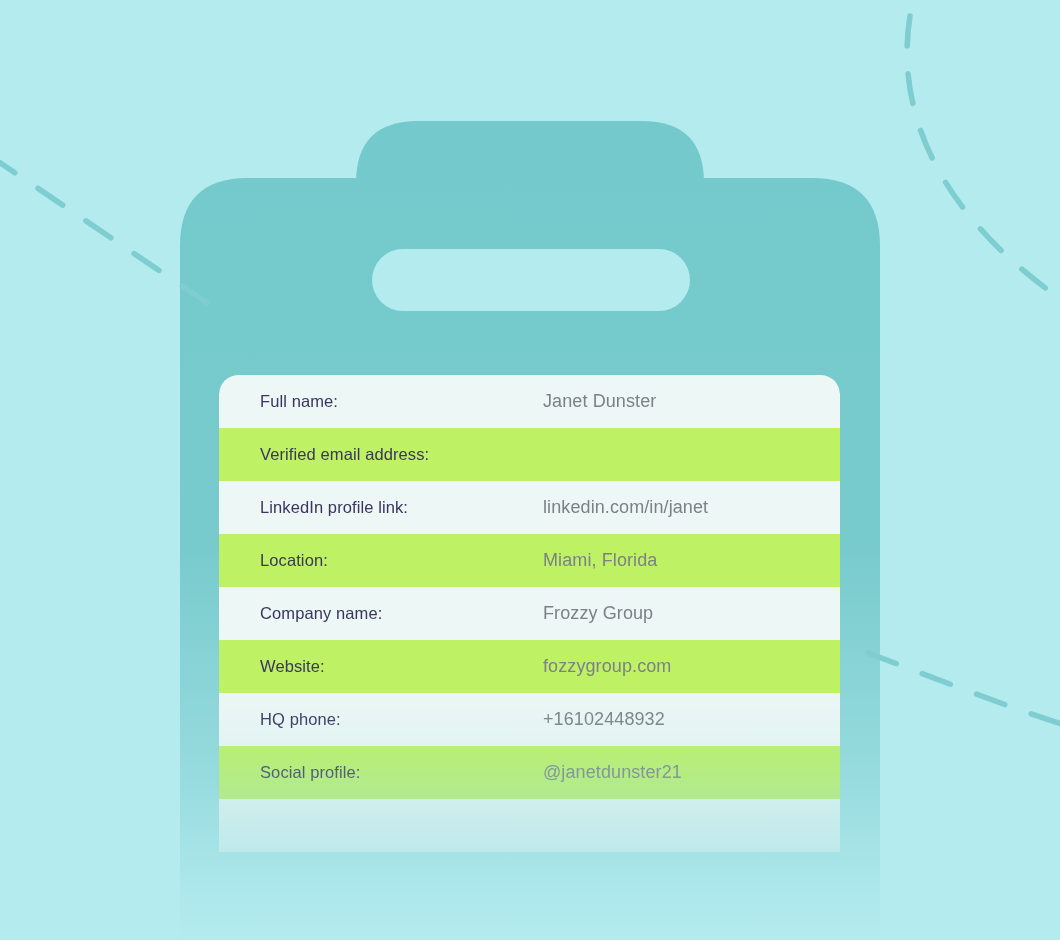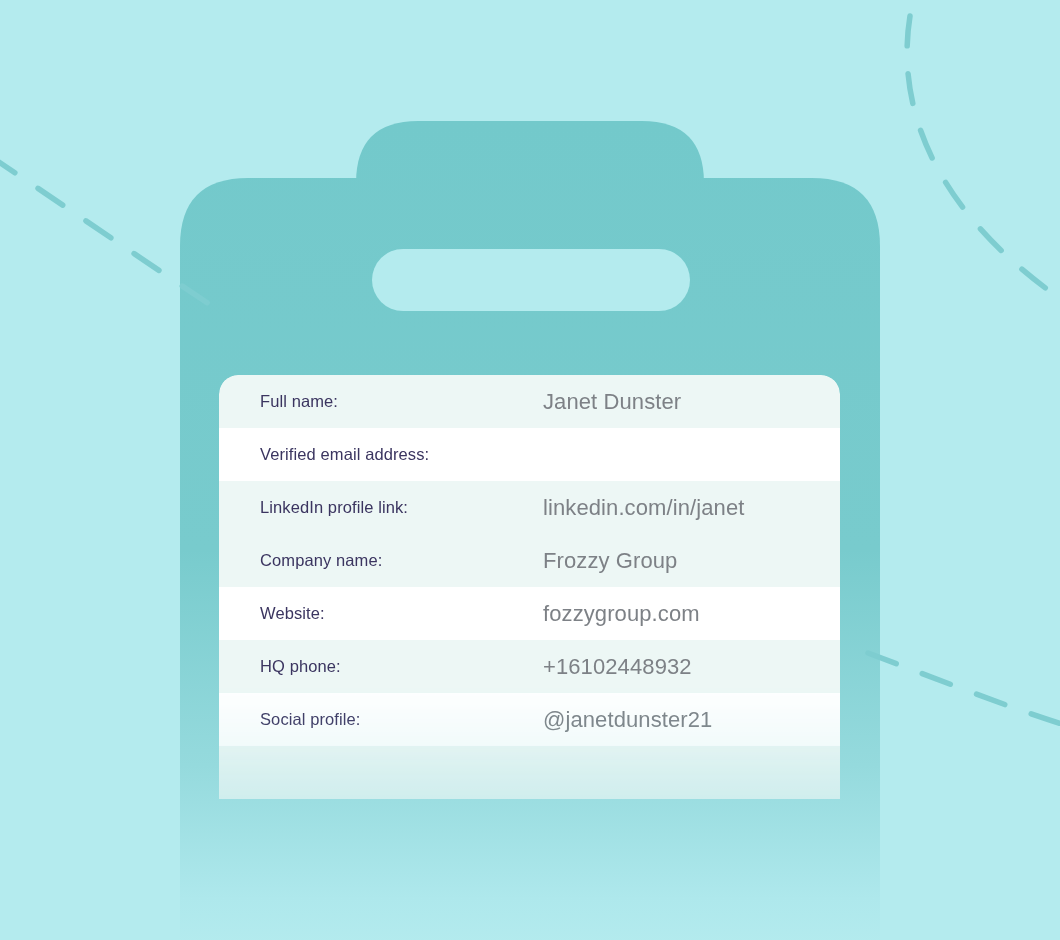--- a/index.html
+++ b/index.html
@@ -71,34 +71,34 @@
   }
 
   .row {
     position: relative;
     height: 53px;
     display: flex;
     align-items: center;
     box-sizing: border-box;
   }
   .row.alt-a { background: #edf7f5; }
-  .row.alt-b { background: #ffffff; }
+  .row.alt-b { background: #bef264; }
 
   .row-label {
     position: absolute;
     left: 41px;
     font-size: 16.5px;
     color: #3b3560;
     letter-spacing: 0.1px;
     white-space: nowrap;
   }
   .row-value {
     position: absolute;
     left: 324px;
-    font-size: 22px;
+    font-size: 18px;
     color: #7d8186;
     letter-spacing: 0.1px;
     white-space: nowrap;
   }
 </style>
 </head>
 <body>
 
 <div id="stage">
 
@@ -144,20 +144,24 @@
       <span class="row-label">Full name:</span>
       <span class="row-value">Janet Dunster</span>
     </div>
     <div class="row alt-b">
       <span class="row-label">Verified email address:</span>
     </div>
     <div class="row alt-a">
       <span class="row-label">LinkedIn profile link:</span>
       <span class="row-value">linkedin.com/in/janet</span>
     </div>
+    <div class="row alt-b">
+      <span class="row-label">Location:</span>
+      <span class="row-value">Miami, Florida</span>
+    </div>
     <div class="row alt-a">
       <span class="row-label">Company name:</span>
       <span class="row-value">Frozzy Group</span>
     </div>
     <div class="row alt-b">
       <span class="row-label">Website:</span>
       <span class="row-value">fozzygroup.com</span>
     </div>
     <div class="row alt-a">
       <span class="row-label">HQ phone:</span>

